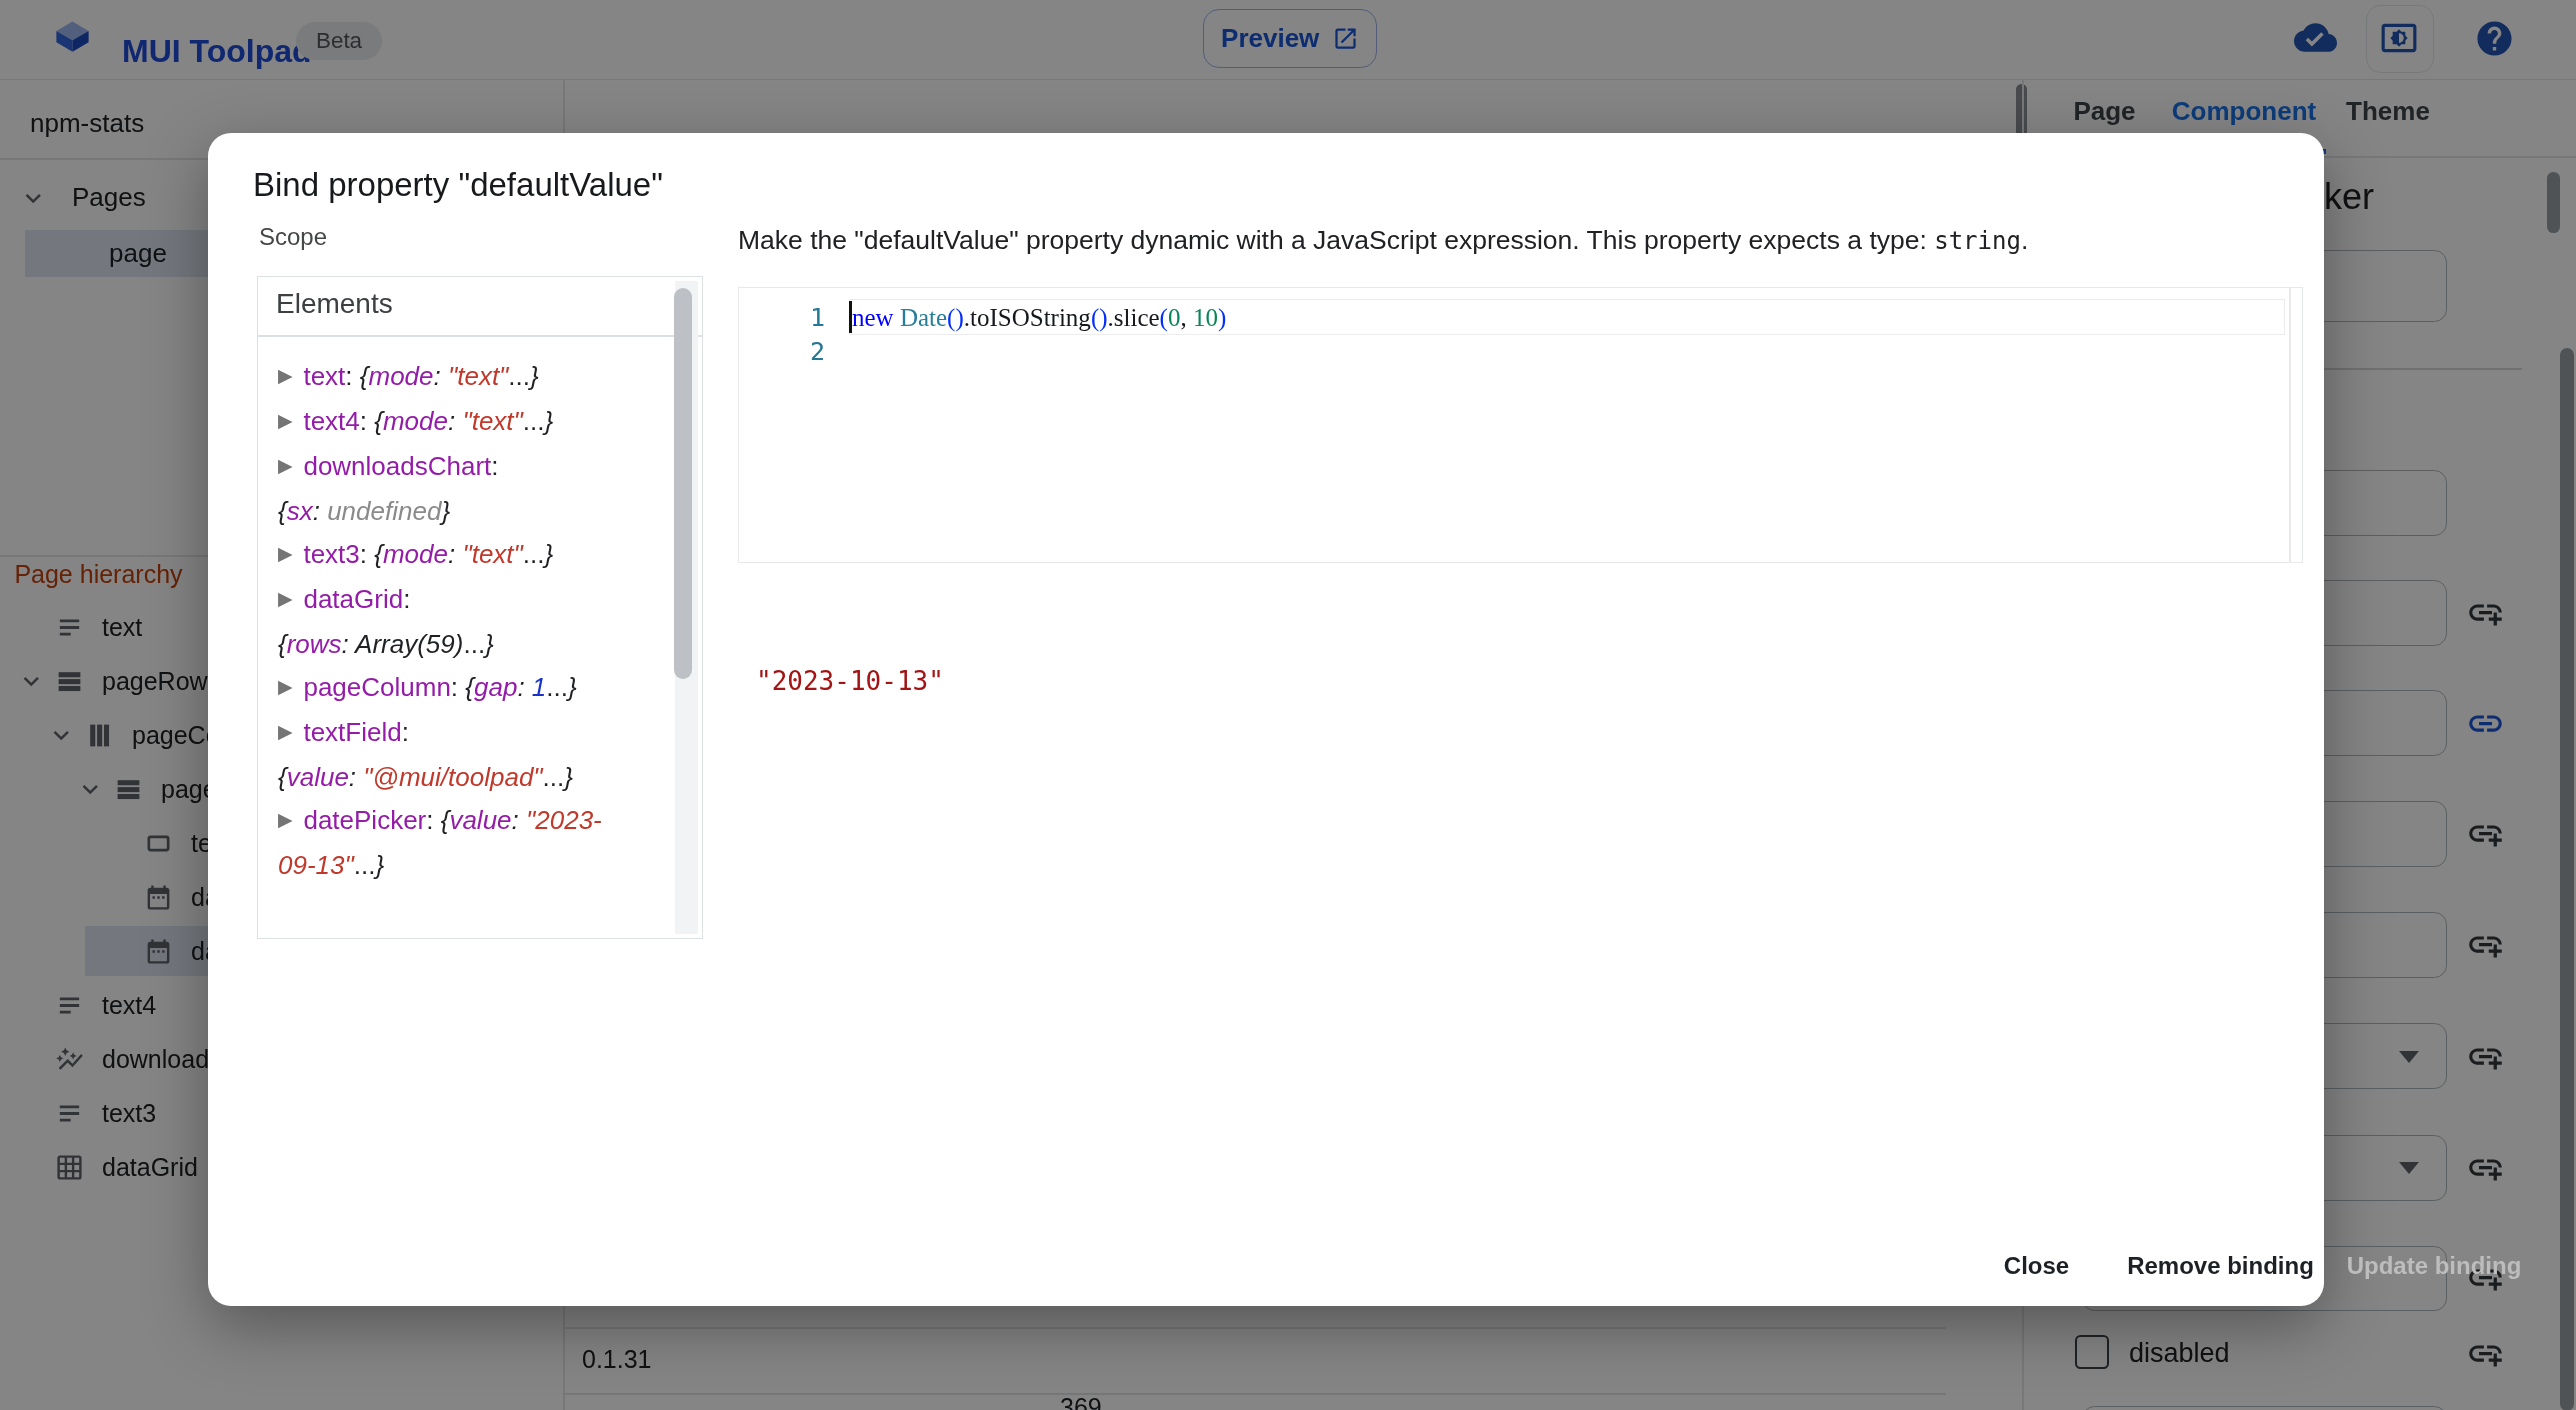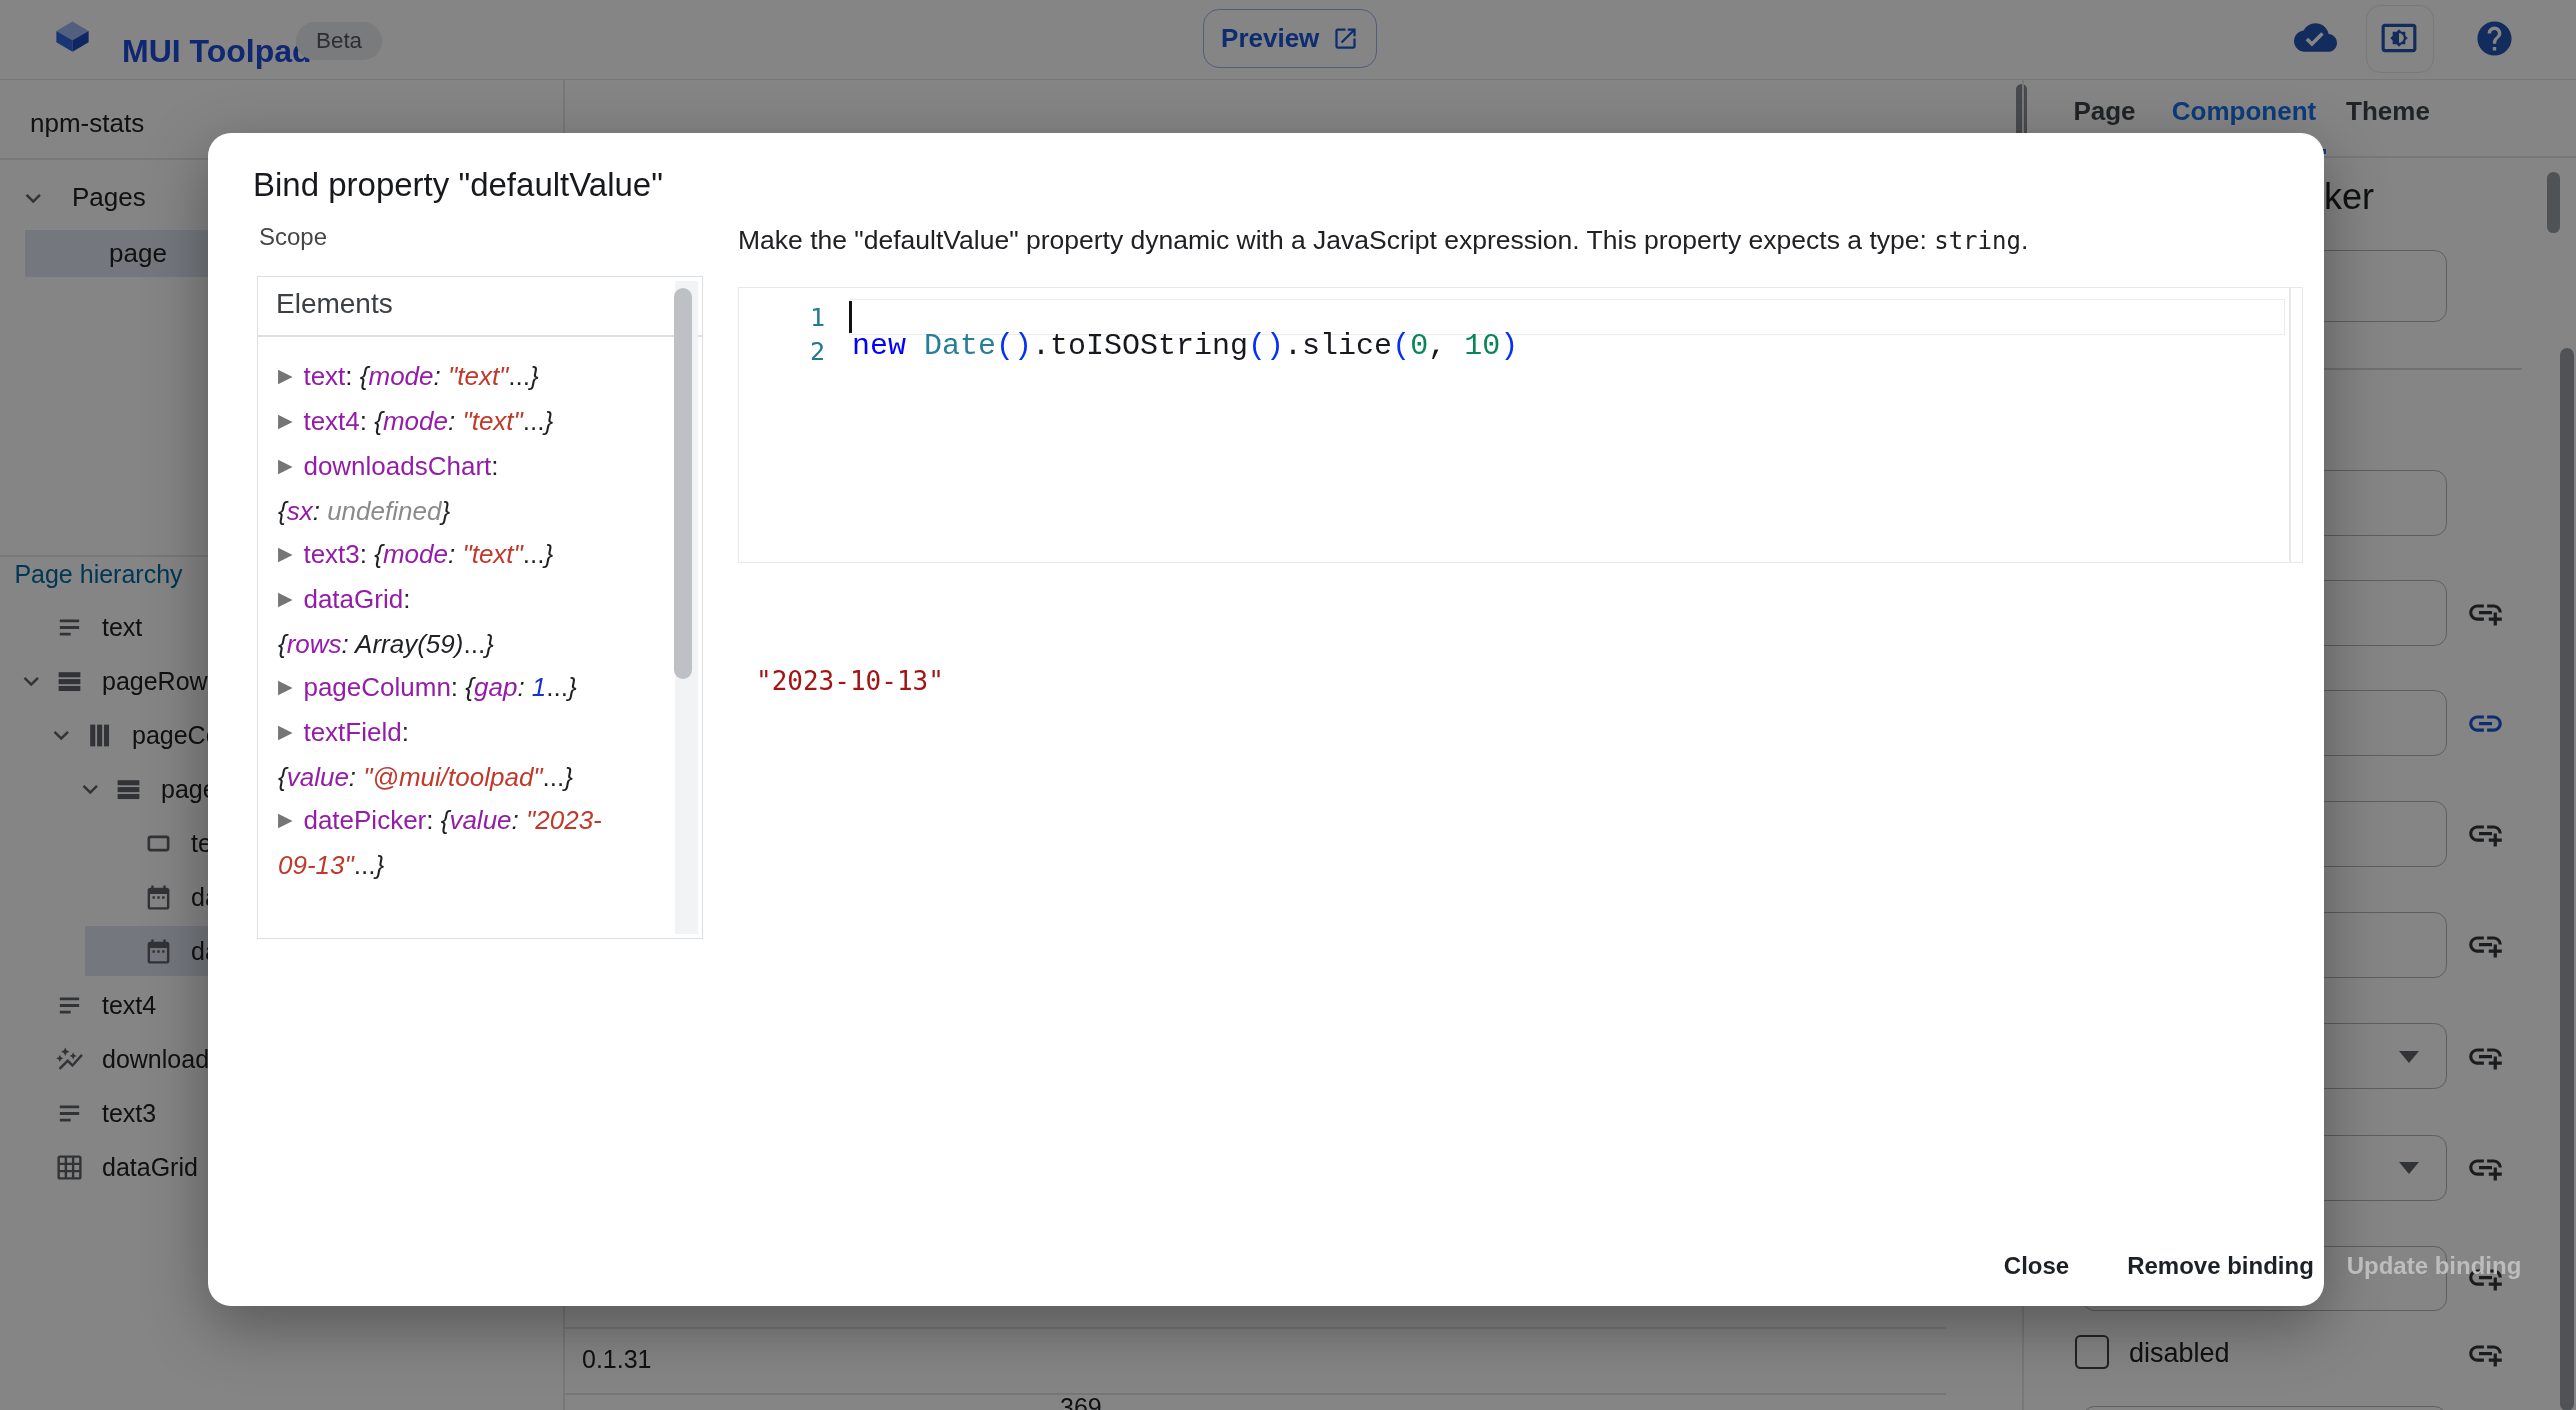--- a/index.html
+++ b/index.html
@@ -22,21 +22,21 @@
   svg{display:block;}
 
   
   .v-div{position:absolute;top:79px;bottom:0;width:1.8px;background:#e4e6e8;}
   .h-div{position:absolute;height:1.8px;background:#e4e6e8;}
   .project-name{position:absolute;left:30px;top:108px;font-size:26px;color:#202124;}
   .pages-label{position:absolute;left:72px;top:182px;font-size:26px;color:#202124;}
   .pages-chev{position:absolute;left:18px;top:183px;width:30.5px;height:30.5px;color:#5f6368;}
   .page-row{position:absolute;left:25px;top:230px;right:2013px;height:47px;background:#dfe7f2;display:flex;align-items:center;}
   .page-row span{margin-left:84px;font-size:26px;color:#202124;}
-  .hier-label{position:absolute;left:14.4px;top:560px;font-size:25px;color:#0369a1;}
+  .hier-label{position:absolute;left:14.4px;top:560px;font-size:25px;color:#c2410c;}
   .tree{position:absolute;left:0;top:600px;width:564px;}
   .tree-row{position:relative;height:54px;display:flex;align-items:center;white-space:nowrap;}
   .tree-row .hl{position:absolute;left:85px;right:0;top:1.8px;bottom:1.8px;background:#dfe7f2;}
   .tree-row .slot{width:39px;height:30.5px;flex:0 0 39px;position:relative;color:#5f6368;}
   .tree-row .slot svg{width:30.5px;height:30.5px;}
   .tree-row .t-icon{width:29px;height:29px;flex:0 0 29px;color:#5f6368;position:relative;}
   .tree-row .t-label{margin-left:18px;font-size:25px;color:#202124;position:relative;}
 
   
   .grid-line{position:absolute;left:564px;width:1382px;height:1.8px;background:#e3e5e8;}
@@ -80,21 +80,21 @@
   .tk-p{color:#1f2124;}
   .tk-pi{color:#1f2124;font-style:italic;}
   .el-scrolltrack{position:absolute;right:3.6px;top:3.6px;width:23px;bottom:3.6px;background:#f1f3f4;}
   .el-scrollthumb{position:absolute;right:6.3px;top:7.2px;width:18px;height:391px;border-radius:9px;background:#bdc1c6;}
   .editor{position:absolute;left:530px;top:154px;width:1565px;height:276px;border:1.8px solid #e6e8ea;box-sizing:border-box;background:#fff;}
   .ed-ruler{position:absolute;right:10.8px;top:0;bottom:0;width:1.8px;background:#e9e9e9;}
   .ed-gutter{position:absolute;left:0;top:12.6px;width:86px;text-align:right;font-family:"DejaVu Sans Mono",monospace;
              font-size:25px;line-height:34px;color:#237893;}
   .ed-curline{position:absolute;left:110px;top:10.8px;width:1436px;height:36px;border:1.8px solid #ececec;box-sizing:border-box;}
   .ed-cursor{position:absolute;left:110px;top:12.6px;width:2.7px;height:32px;background:#111;}
-  .ed-code{position:absolute;left:113px;top:12.6px;font-family:Liberation Mono, monospace;font-size:30px;line-height:34px;white-space:pre;margin-top:28px;}
+  .ed-code{position:absolute;left:113px;top:12.6px;font-family:Liberation Serif, serif;font-size:25px;line-height:34px;white-space:pre;}
   .cd-kw{color:#0000ff;}
   .cd-type{color:#267f99;}
   .cd-paren{color:#0431fa;}
   .cd-plain{color:#16181d;}
   .cd-num{color:#098658;}
   .dlg-result{position:absolute;left:548px;top:533px;font-family:"DejaVu Sans Mono",monospace;font-size:26px;color:#a31515;}
   .dlg-btn{position:absolute;top:1106px;height:54px;display:flex;align-items:center;justify-content:center;
            font-size:24px;font-weight:700;color:#1d2126;border-radius:9px;}
   .dlg-btn.disabled{color:#bdbdbd;}
 </style>

